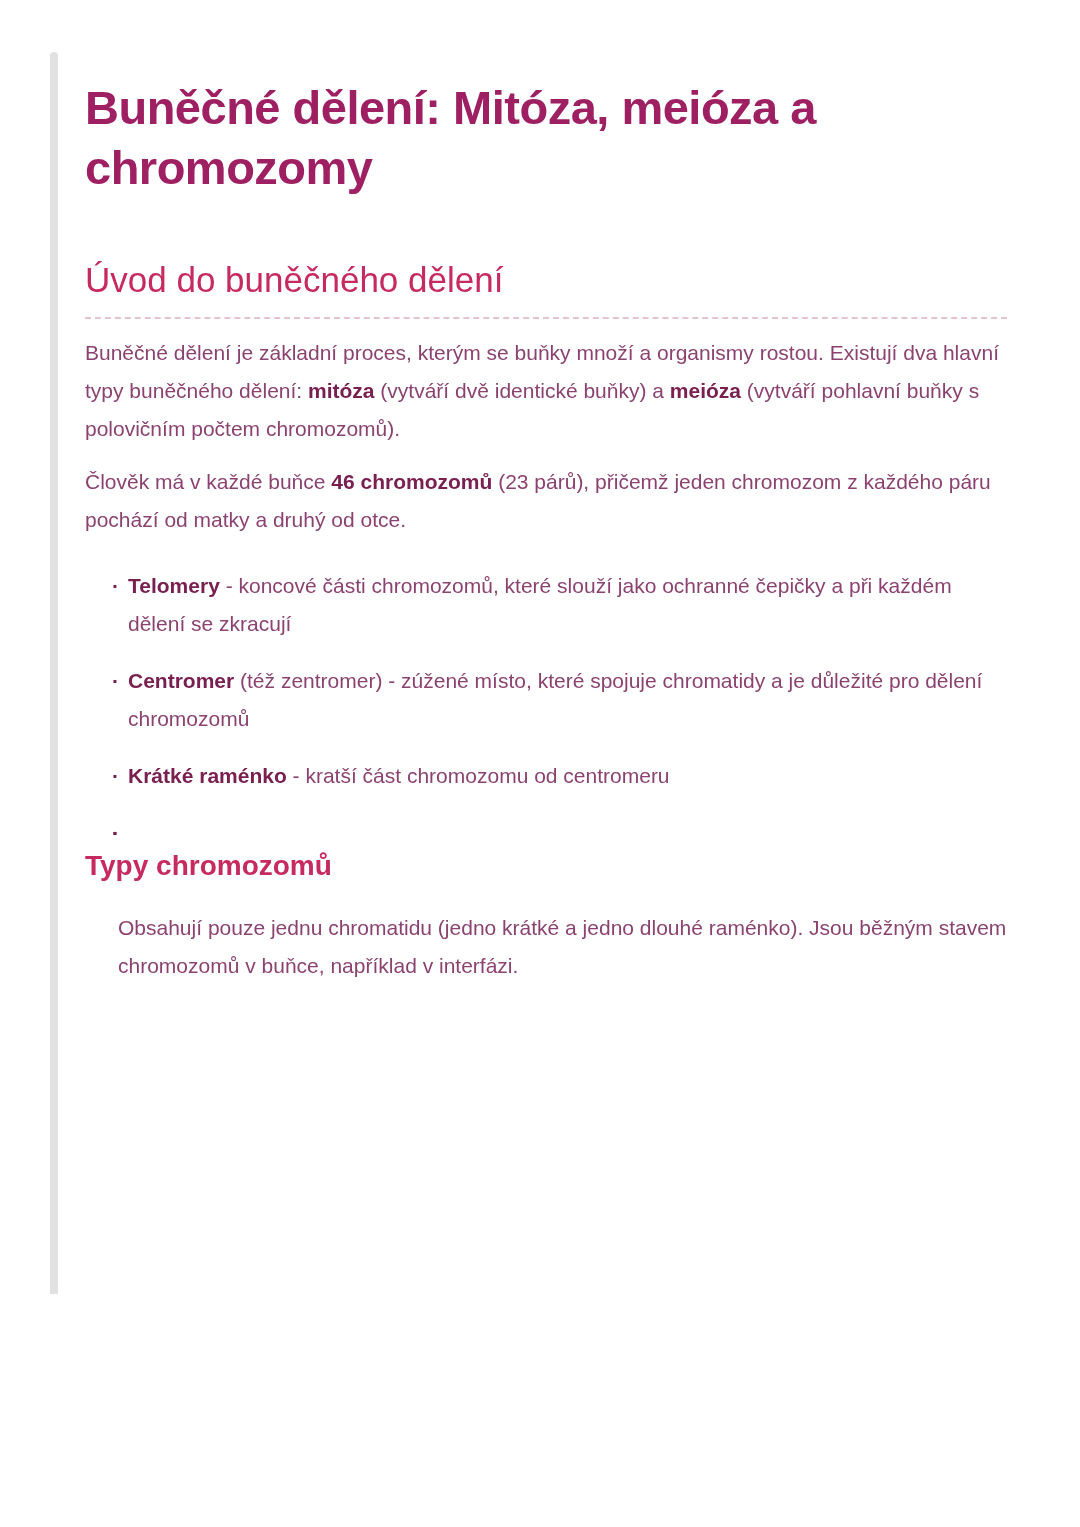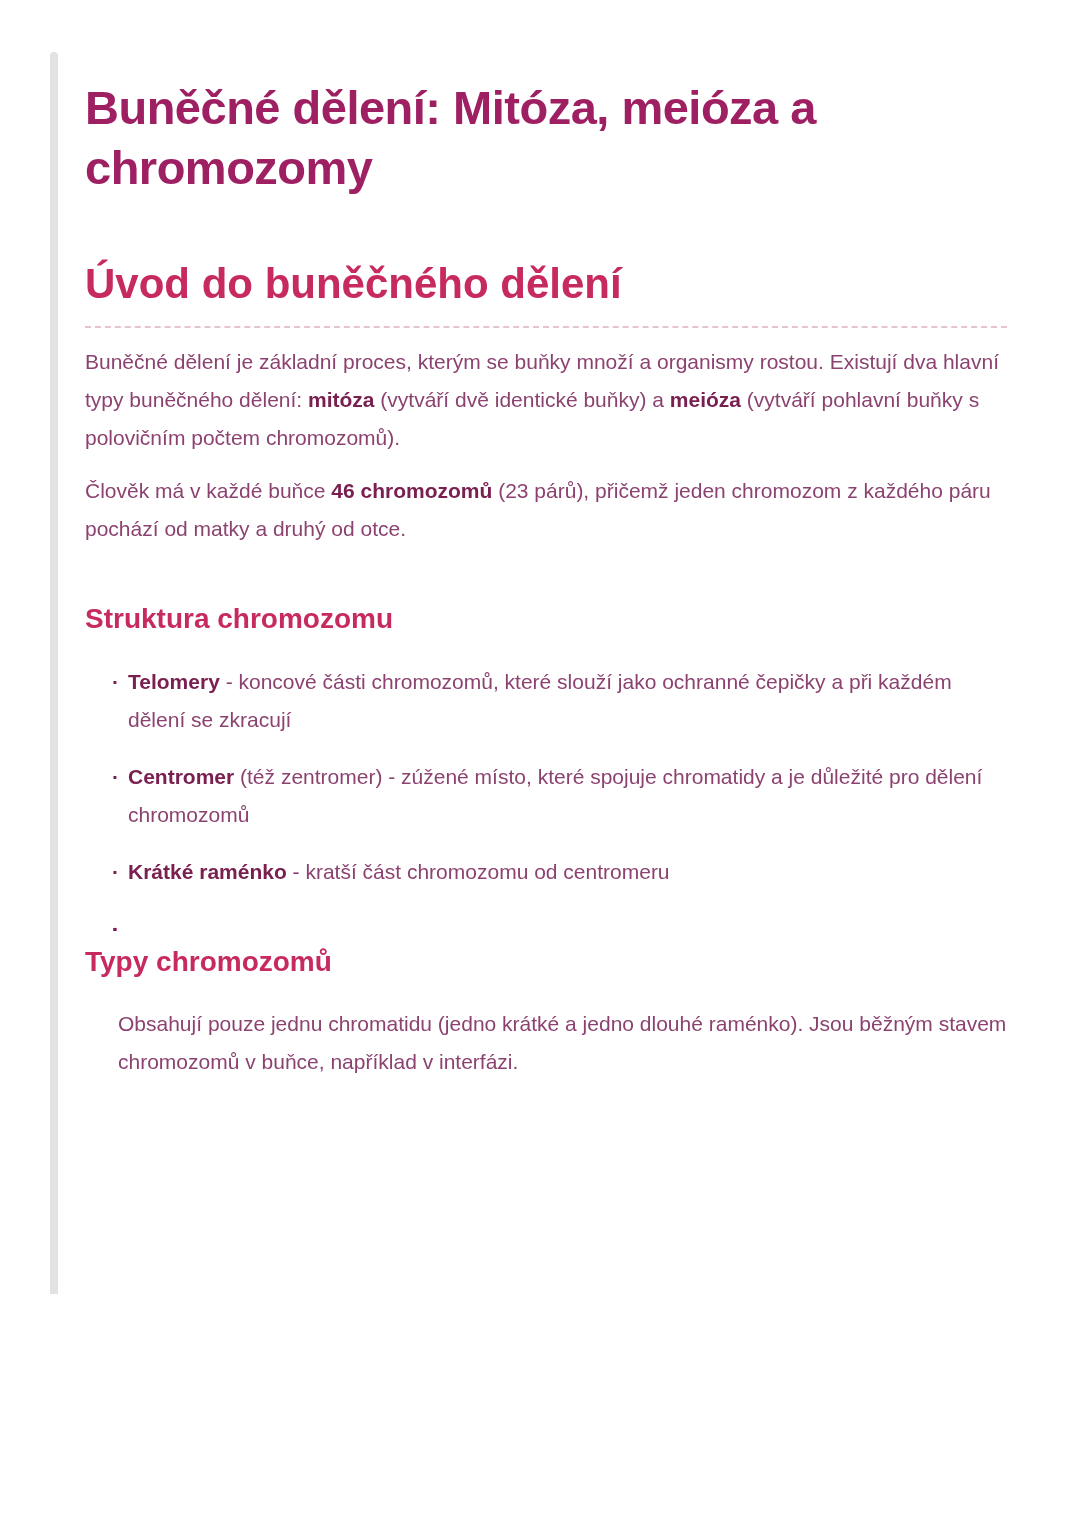--- a/index.html
+++ b/index.html
@@ -38,23 +38,23 @@
     color: #9e2063;
   }
   .doc-lead {
     margin-top: 50px;
     font-size: 21px;
     line-height: 1.81;
     color: #8c4270;
   }
   .section-heading {
     margin-top: 62px;
-    font-size: 42px;
+    font-size: 35px;
     line-height: 1.2;
-    font-weight: bold;
+    font-weight: normal;
     color: #c62a5e;
     padding-bottom: 16px;
     border-bottom: 2px dashed #e6c3d1;
   }
   .body-para {
     margin-top: 15px;
     font-size: 21px;
     line-height: 1.81;
     color: #8c4270;
   }
@@ -128,21 +128,20 @@
     <h1 class="doc-title">Buněčné dělení: Mitóza, meióza a chromozomy</h1>
 
 
     <h2 class="section-heading">Úvod do buněčného dělení</h2>
 
     <p class="body-para"><span>Buněčné dělení je základní proces, kterým se buňky množí a organismy rostou. Existují dva hlavní typy buněčného dělení: </span><span class="bold">mitóza</span><span> (vytváří dvě identické buňky) a </span><span class="bold">meióza</span><span> (vytváří pohlavní buňky s polovičním počtem chromozomů).</span></p>
 
 
     <p class="body-para"><span>Člověk má v každé buňce </span><span class="bold">46 chromozomů</span><span> (23 párů), přičemž jeden chromozom z každého páru pochází od matky a druhý od otce.</span></p>
 
-    <h3 class="sub-heading">Struktura chromozomu</h3>
 
     <ul class="bullet-list">
       <li class="bullet-item">
         <span class="bullet-dot">·</span><span><span class="bold">Telomery</span><span> - koncové části chromozomů, které slouží jako ochranné čepičky a při každém dělení se zkracují</span></span>
       </li>
       <li class="bullet-item">
         <span class="bullet-dot">·</span><span><span class="bold">Centromer</span><span> (též zentromer) - zúžené místo, které spojuje chromatidy a je důležité pro dělení chromozomů</span></span>
       </li>
       <li class="bullet-item">
         <span class="bullet-dot">·</span><span><span class="bold">Krátké raménko</span><span> - kratší část chromozomu od centromeru</span></span>

